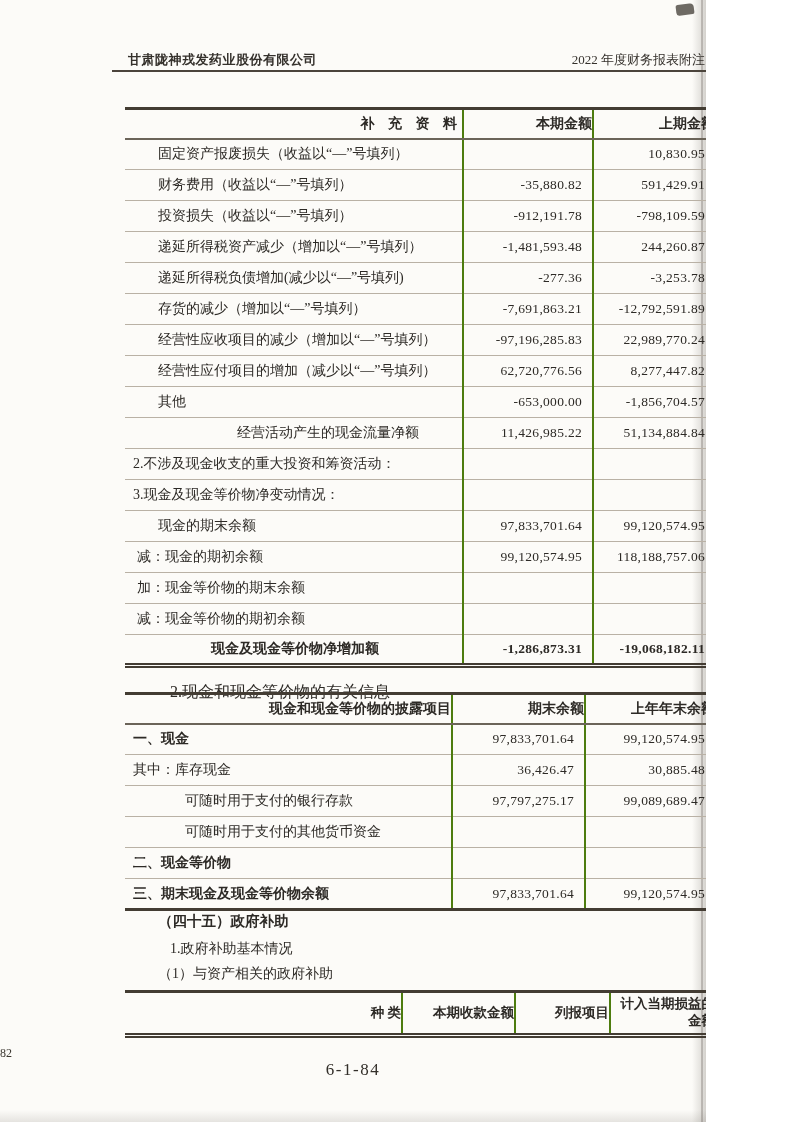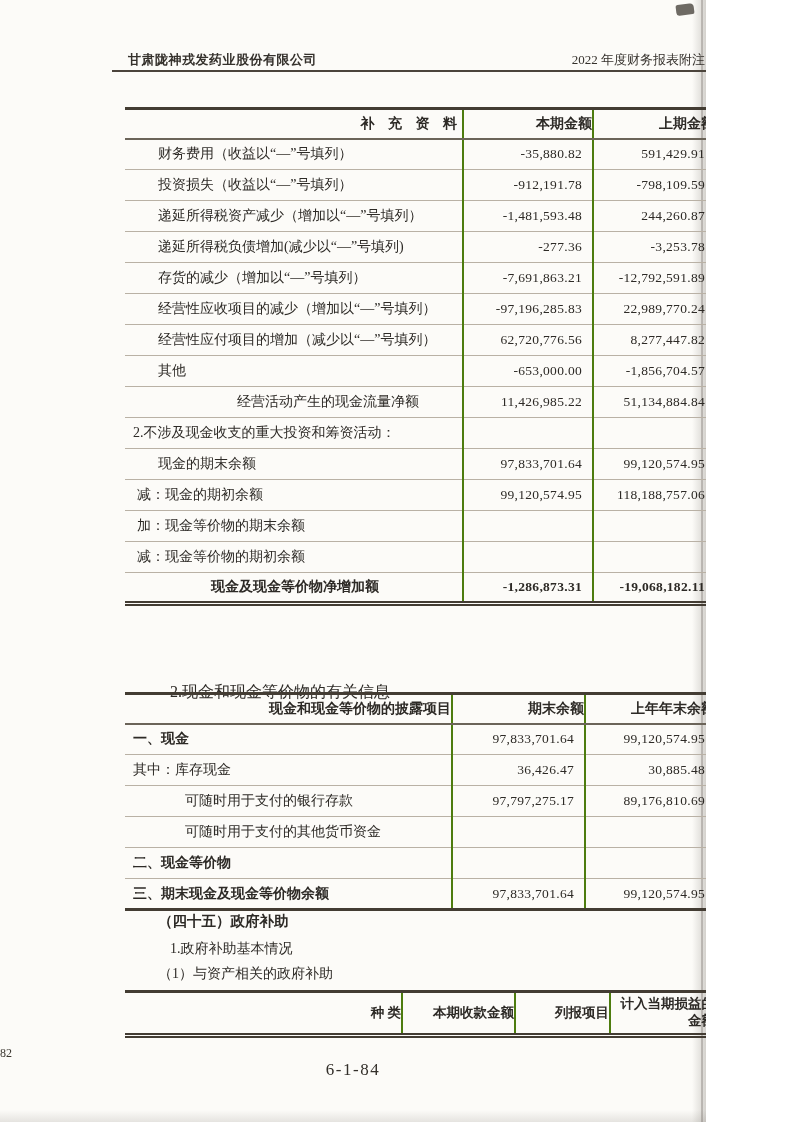--- a/index.html
+++ b/index.html
@@ -86,20 +86,25 @@
         <col style="width:122px">
       </colgroup>
     <thead>
       <tr>
         <th>补 充 资 料</th>
         <th>本期金额</th>
         <th>上期金额</th>
       </tr>
     </thead>
     <tbody>
+      <tr>
+        <td class="lbl ind-a">固定资产报废损失（收益以“—”号填列）</td>
+        <td class="num"></td>
+        <td class="num">10,830.95</td>
+      </tr>
         <tr>
         <td class="lbl ind-a">财务费用（收益以“—”号填列）</td>
         <td class="num">-35,880.82</td>
         <td class="num">591,429.91</td>
       </tr>
         <tr>
         <td class="lbl ind-a">投资损失（收益以“—”号填列）</td>
         <td class="num">-912,191.78</td>
         <td class="num">-798,109.59</td>
       </tr>
@@ -133,20 +138,25 @@
         <td class="num">-653,000.00</td>
         <td class="num">-1,856,704.57</td>
       </tr>
         <tr>
         <td class="lbl ind-d">经营活动产生的现金流量净额</td>
         <td class="num">11,426,985.22</td>
         <td class="num">51,134,884.84</td>
       </tr>
         <tr>
         <td class="lbl ind-c">2.不涉及现金收支的重大投资和筹资活动：</td>
+        <td class="num"></td>
+        <td class="num"></td>
+      </tr>
+        <tr>
+        <td class="lbl ind-c">3.现金及现金等价物净变动情况：</td>
         <td class="num"></td>
         <td class="num"></td>
       </tr>
         <tr>
         <td class="lbl ind-a">现金的期末余额</td>
         <td class="num">97,833,701.64</td>
         <td class="num">99,120,574.95</td>
       </tr>
         <tr>
         <td class="lbl ind-b">减：现金的期初余额</td>
@@ -193,21 +203,21 @@
         <td class="num">99,120,574.95</td>
       </tr>
         <tr>
         <td class="lbl ind-c">其中：库存现金</td>
         <td class="num">36,426.47</td>
         <td class="num">30,885.48</td>
       </tr>
         <tr>
         <td class="lbl ind-f">可随时用于支付的银行存款</td>
         <td class="num">97,797,275.17</td>
-        <td class="num">89,176,810.69</td>
+        <td class="num">99,089,689.47</td>
       </tr>
         <tr>
         <td class="lbl ind-f">可随时用于支付的其他货币资金</td>
         <td class="num"></td>
         <td class="num"></td>
       </tr>
         <tr class="boldlbl">
         <td class="lbl ind-c">二、现金等价物</td>
         <td class="num"></td>
         <td class="num"></td>

